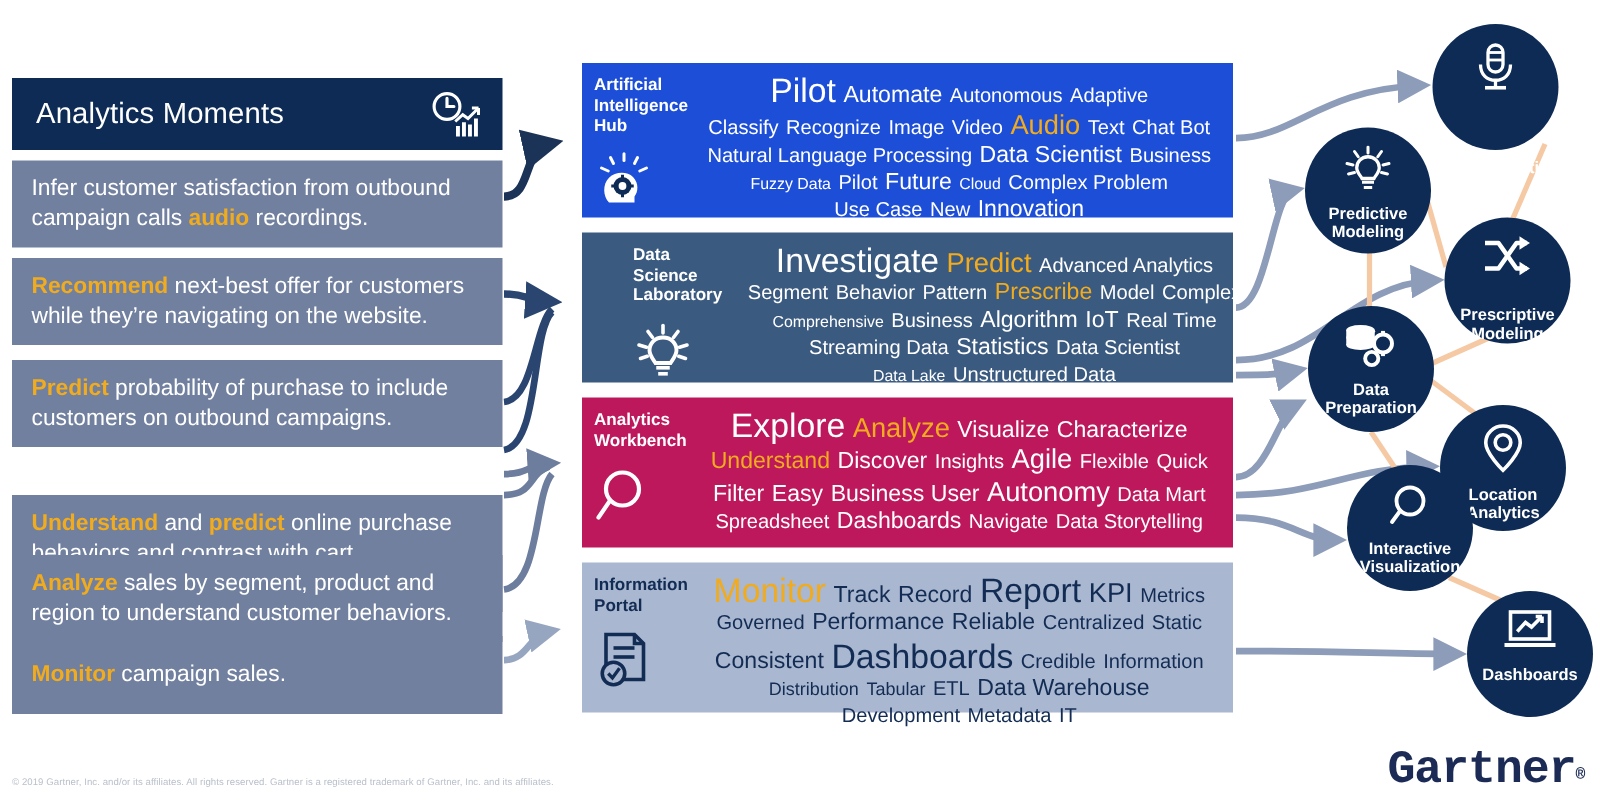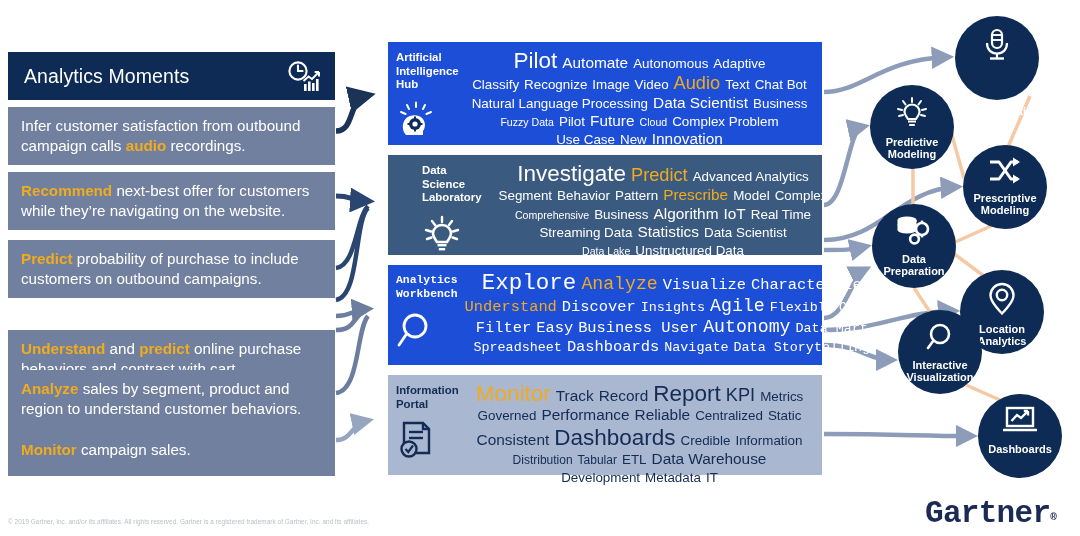--- a/index.html
+++ b/index.html
@@ -45,42 +45,42 @@
   .s8  { font-size: 10.6px; }
   .s9  { font-size: 12px; }
   .s10 { font-size: 13.4px; }
   .s12 { font-size: 15.4px; }
   .s14 { font-size: 18.2px; }
   .s18 { font-size: 22.5px; }
   .hl { color: #f0ab1e !important; }
 
   #box-ai  { top: 42px;  height: 103px; background: #1d4ed8; }
   #box-dsl { top: 155px; height: 100px; background: #3b5a80; }
-  #box-awb { top: 265px; height: 100px; background: #1d4ed8; font-family: Liberation Mono, monospace; }
+  #box-awb { top: 265px; height: 100px; background: #be185d; }
   #box-ip  { top: 375px; height: 100px; background: #a9b7d0; }
   #box-ai  .label, #box-ai  .cloud { color: #ffffff; }
   #box-dsl .label, #box-dsl .cloud { color: #ffffff; padding-left: 34px; }
   #box-awb .label, #box-awb .cloud { color: #ffffff; }
   #box-ip  .label, #box-ip  .cloud { color: #132c54; }
 
   
   .circ {
     position: absolute; border-radius: 50%;
     background: #0d2b55; color: #fff;
     display: flex; flex-direction: column;
     align-items: center; justify-content: flex-start;
   }
   .circ .ci { margin-top: 14%; }
   .circ .cl {
     font-size: 11px; font-weight: bold; line-height: 12.4px;
     text-align: center; margin-top: 3px; width: 104%;
   }
   #c-audio  { left: 955px; top: 16px;  width: 84px; height: 84px; gap: 36px; }
   #c-pred   { left: 870px; top: 85px;  width: 84px; height: 84px; }
-  #c-presc  { left: 963px; top: 145px; width: 84px; height: 84px; }
+  #c-presc  { left: 963px; top: 145px; width: 84px; height: 84px; justify-content: space-between; }
   #c-prep   { left: 872px; top: 204px; width: 84px; height: 84px; }
   #c-loc    { left: 960px; top: 270px; width: 84px; height: 84px; }
   #c-ivis   { left: 898px; top: 310px; width: 84px; height: 84px; }
   #c-dash   { left: 978px; top: 394px; width: 84px; height: 84px; }
 
   
   .footer-note {
     position: absolute; left: 8px; top: 518px;
     font-size: 6.4px; color: #b9c0cb; letter-spacing: .05px;
   }

